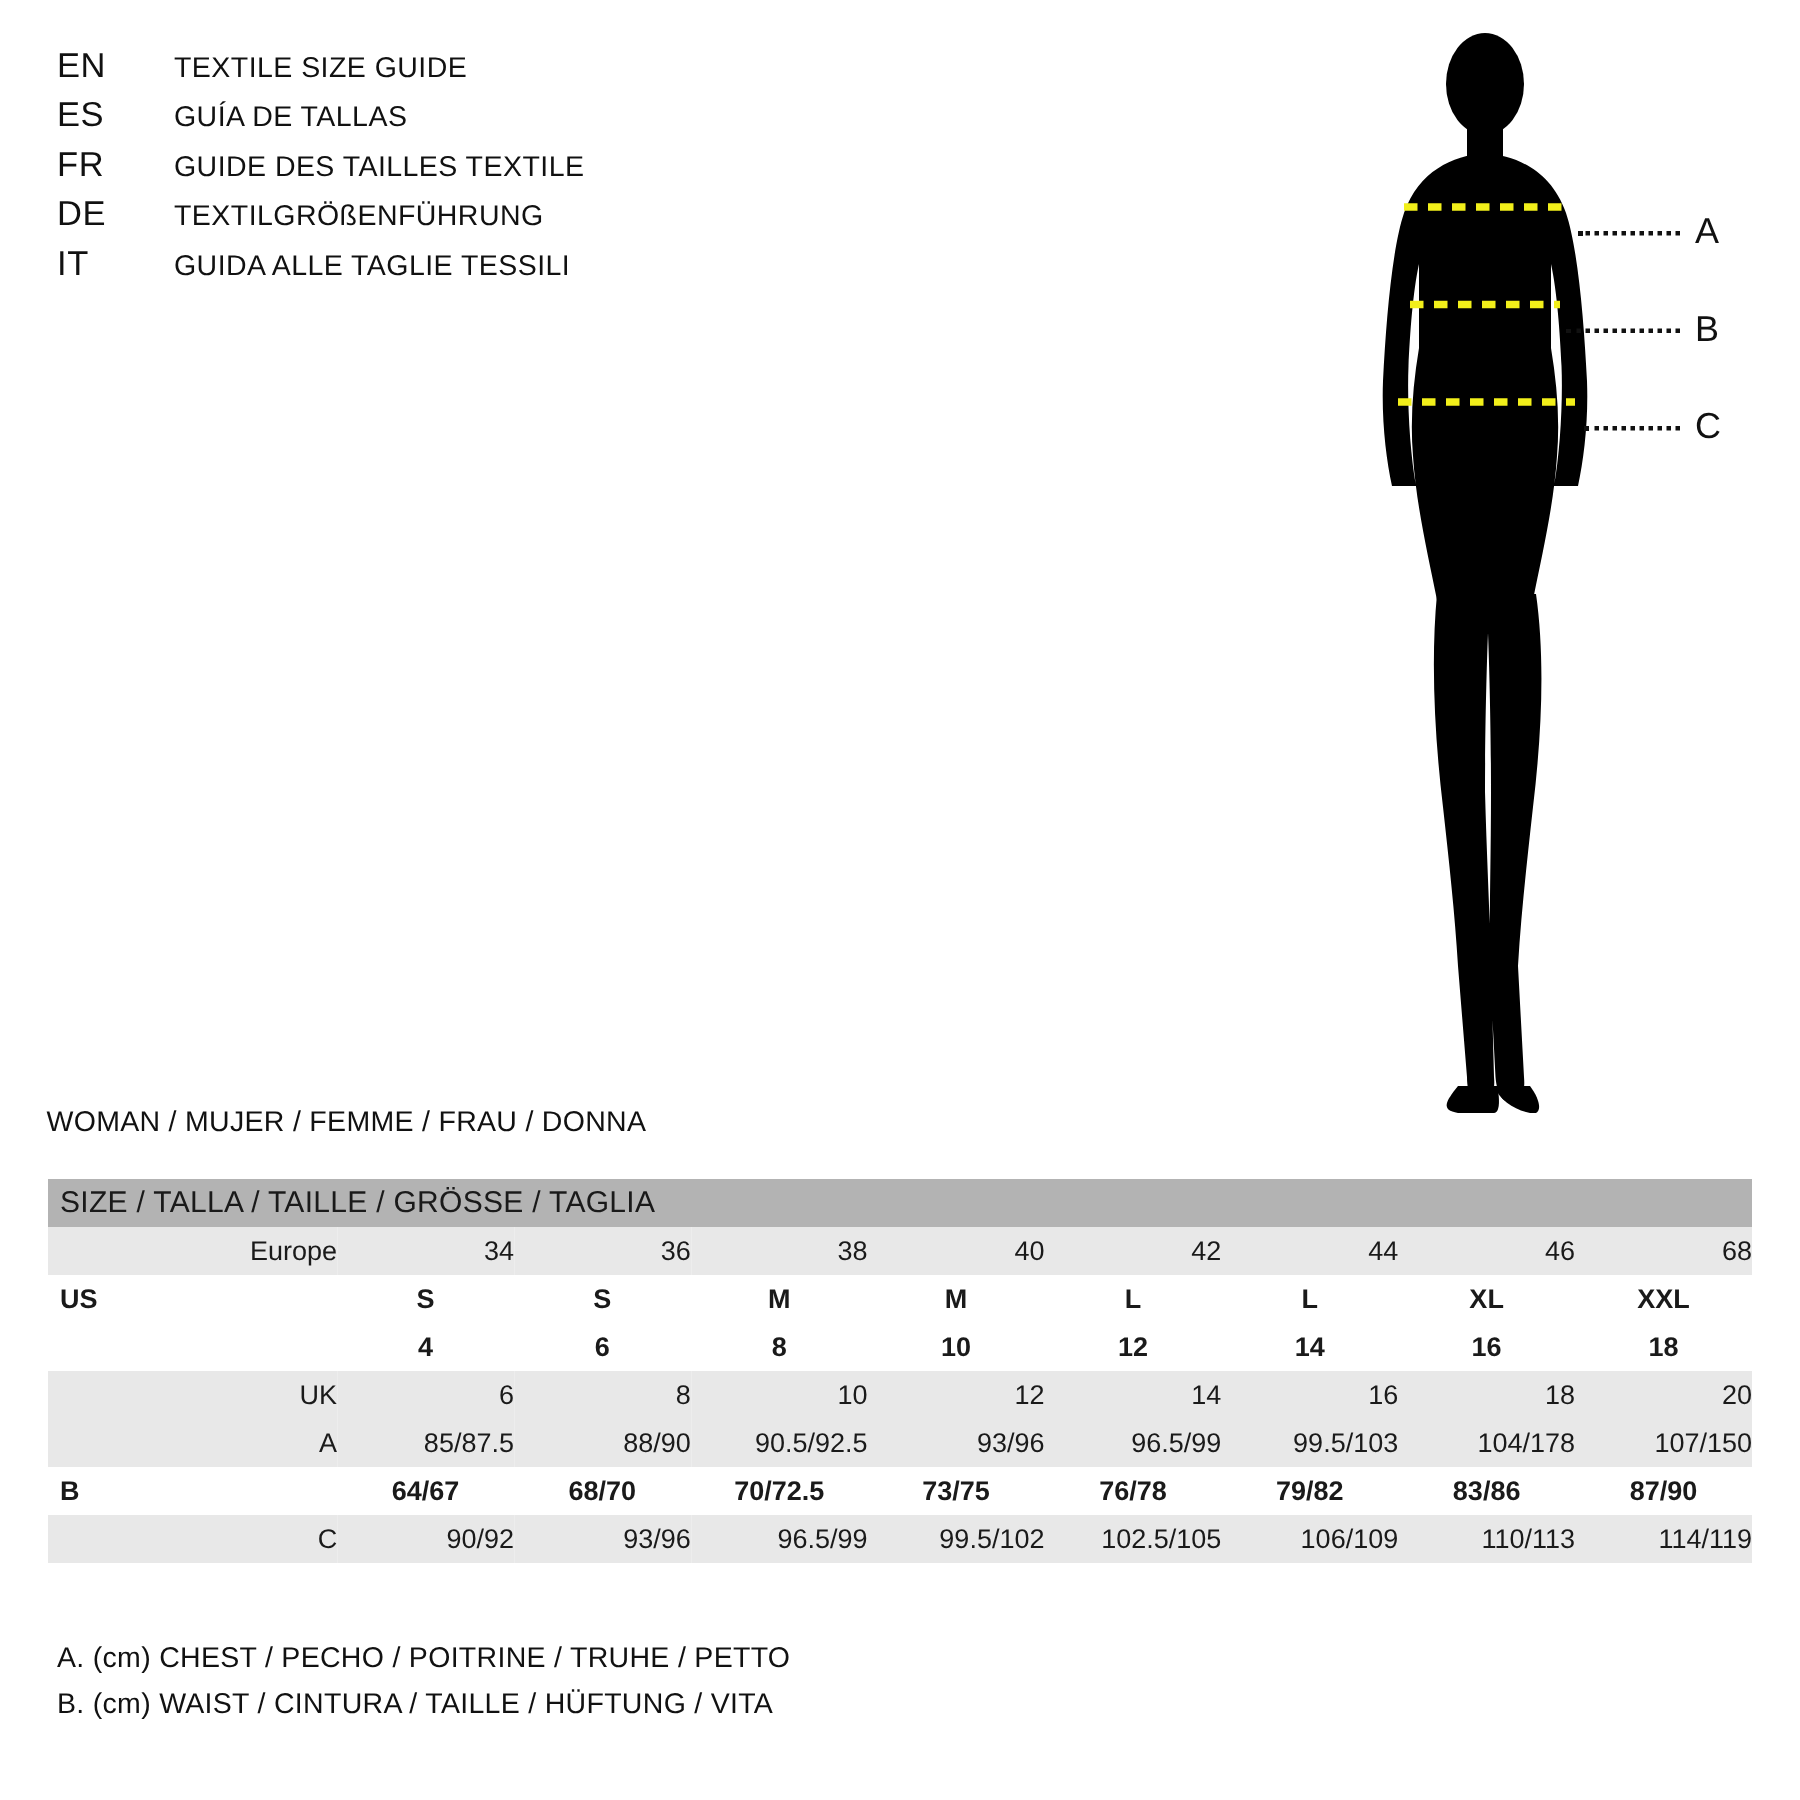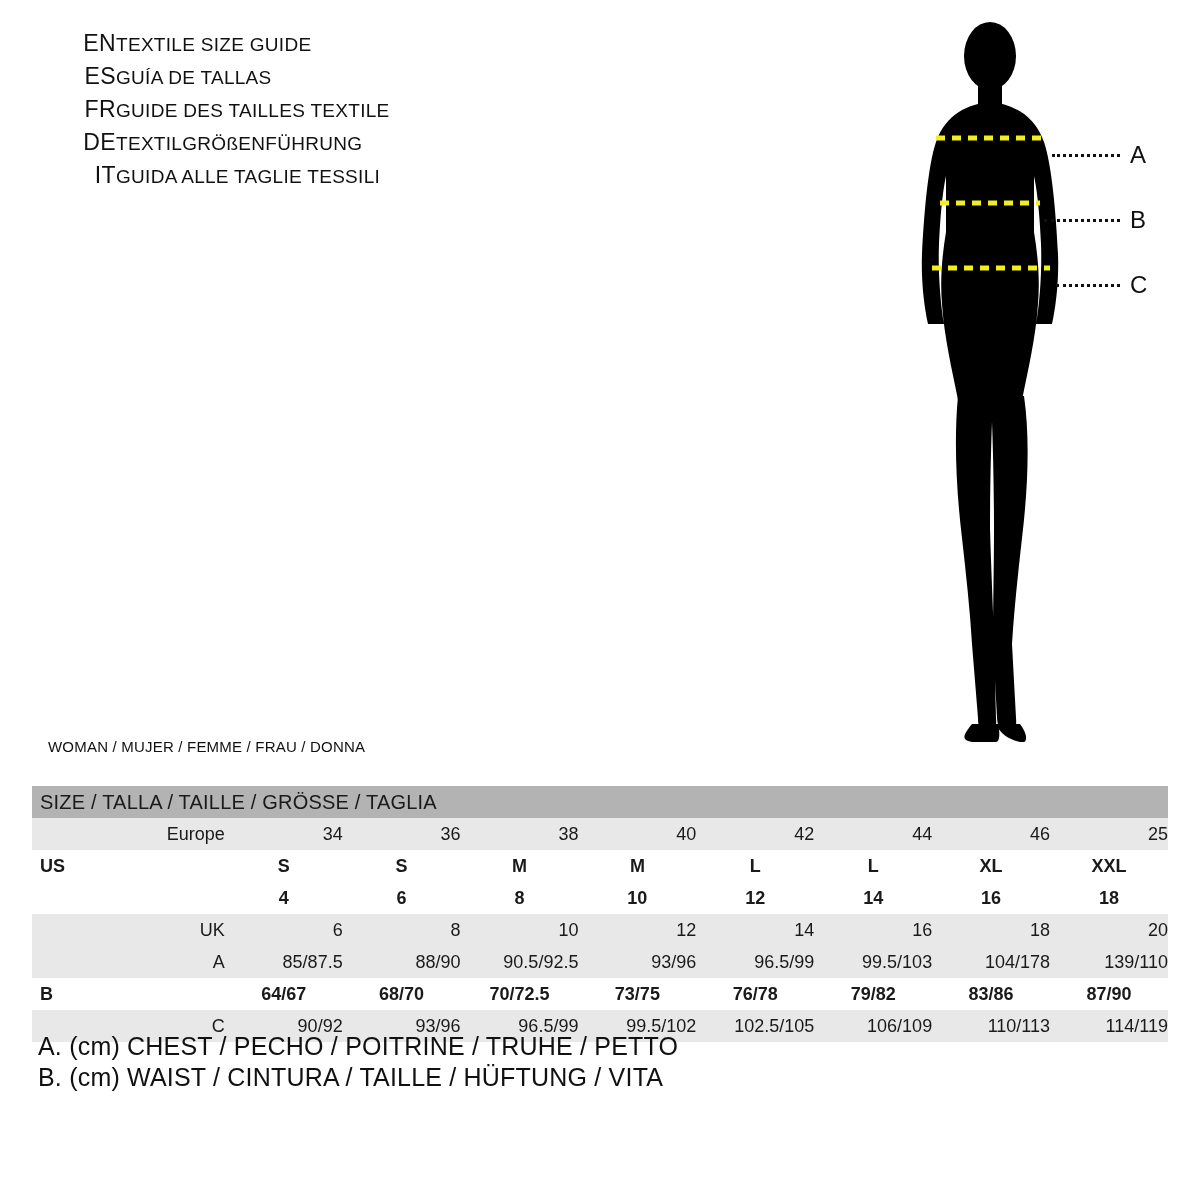--- a/index.html
+++ b/index.html
@@ -25,21 +25,20 @@
   .titles {
     position: absolute;
     left: 38px;
     top: 30px;
     width: 700px;
   }
   .title-row {
     display: flex;
     align-items: baseline;
     height: 33px;
-    text-align: right;
   }
   .title-lang {
     width: 78px;
     flex: 0 0 78px;
     font-size: 23px;
     letter-spacing: 0.4px;
     color: #111111;
   }
   .title-text {
     font-size: 19px;
@@ -68,23 +67,23 @@
   }
   .leader-letter {
     position: absolute;
     font-size: 24px;
     color: #111111;
   }
 
   
   .woman-label {
     position: absolute;
-    left: 48px;
+    left: 31px;
     top: 738px;
-    font-size: 15px;
+    font-size: 19px;
     letter-spacing: 0.2px;
     color: #111111;
   }
 
   table.sizes {
     position: absolute;
     left: 32px;
     top: 786px;
     width: 1136px;
     border-collapse: collapse;
@@ -111,22 +110,22 @@
   }
   .val {
     text-align: center;
     width: 118px;
   }
 
   
   .legend {
     position: absolute;
     left: 38px;
-    top: 1031px;
-    font-size: 25px;
+    top: 1090px;
+    font-size: 19px;
     line-height: 31px;
     letter-spacing: 0.2px;
     color: #111111;
   }
 </style>
 </head>
 <body>
 
 <div class="page">
 
@@ -227,21 +226,21 @@
 
       <tr class="row-grey">
         <td class="lbl">Europe</td>
         <td class="val">34</td>
         <td class="val">36</td>
         <td class="val">38</td>
         <td class="val">40</td>
         <td class="val">42</td>
         <td class="val">44</td>
         <td class="val">46</td>
-        <td class="val">25</td>
+        <td class="val">68</td>
       </tr>
 
       <tr class="row-white">
         <td class="lbl">US</td>
         <td class="val">S</td>
         <td class="val">S</td>
         <td class="val">M</td>
         <td class="val">M</td>
         <td class="val">L</td>
         <td class="val">L</td>
@@ -275,21 +274,21 @@
 
       <tr class="row-grey">
         <td class="lbl">A</td>
         <td class="val">85/87.5</td>
         <td class="val">88/90</td>
         <td class="val">90.5/92.5</td>
         <td class="val">93/96</td>
         <td class="val">96.5/99</td>
         <td class="val">99.5/103</td>
         <td class="val">104/178</td>
-        <td class="val">139/110</td>
+        <td class="val">107/150</td>
       </tr>
 
       <tr class="row-white">
         <td class="lbl">B</td>
         <td class="val">64/67</td>
         <td class="val">68/70</td>
         <td class="val">70/72.5</td>
         <td class="val">73/75</td>
         <td class="val">76/78</td>
         <td class="val">79/82</td>

